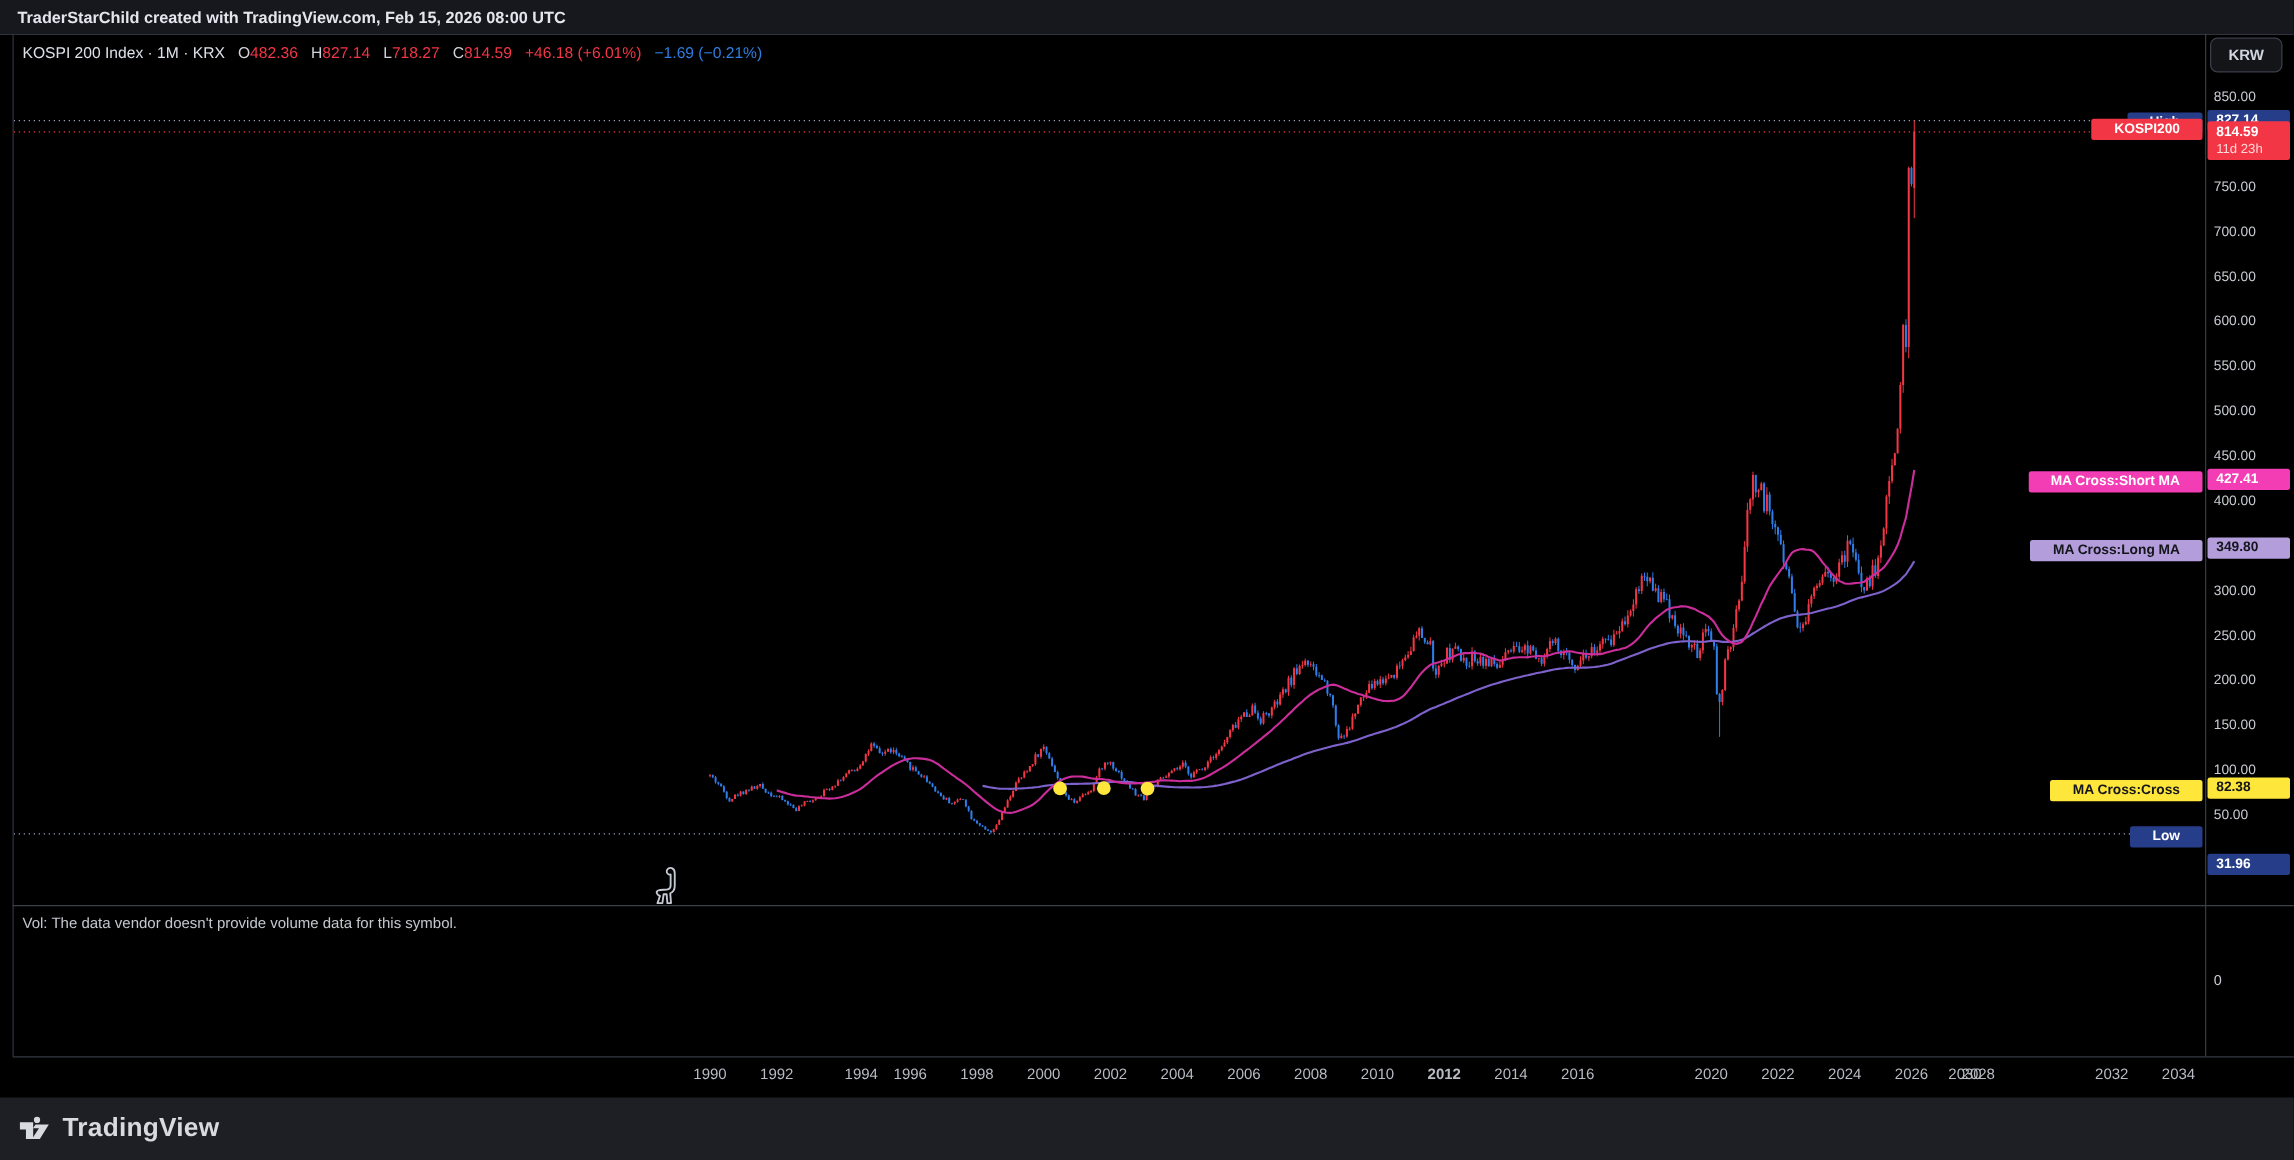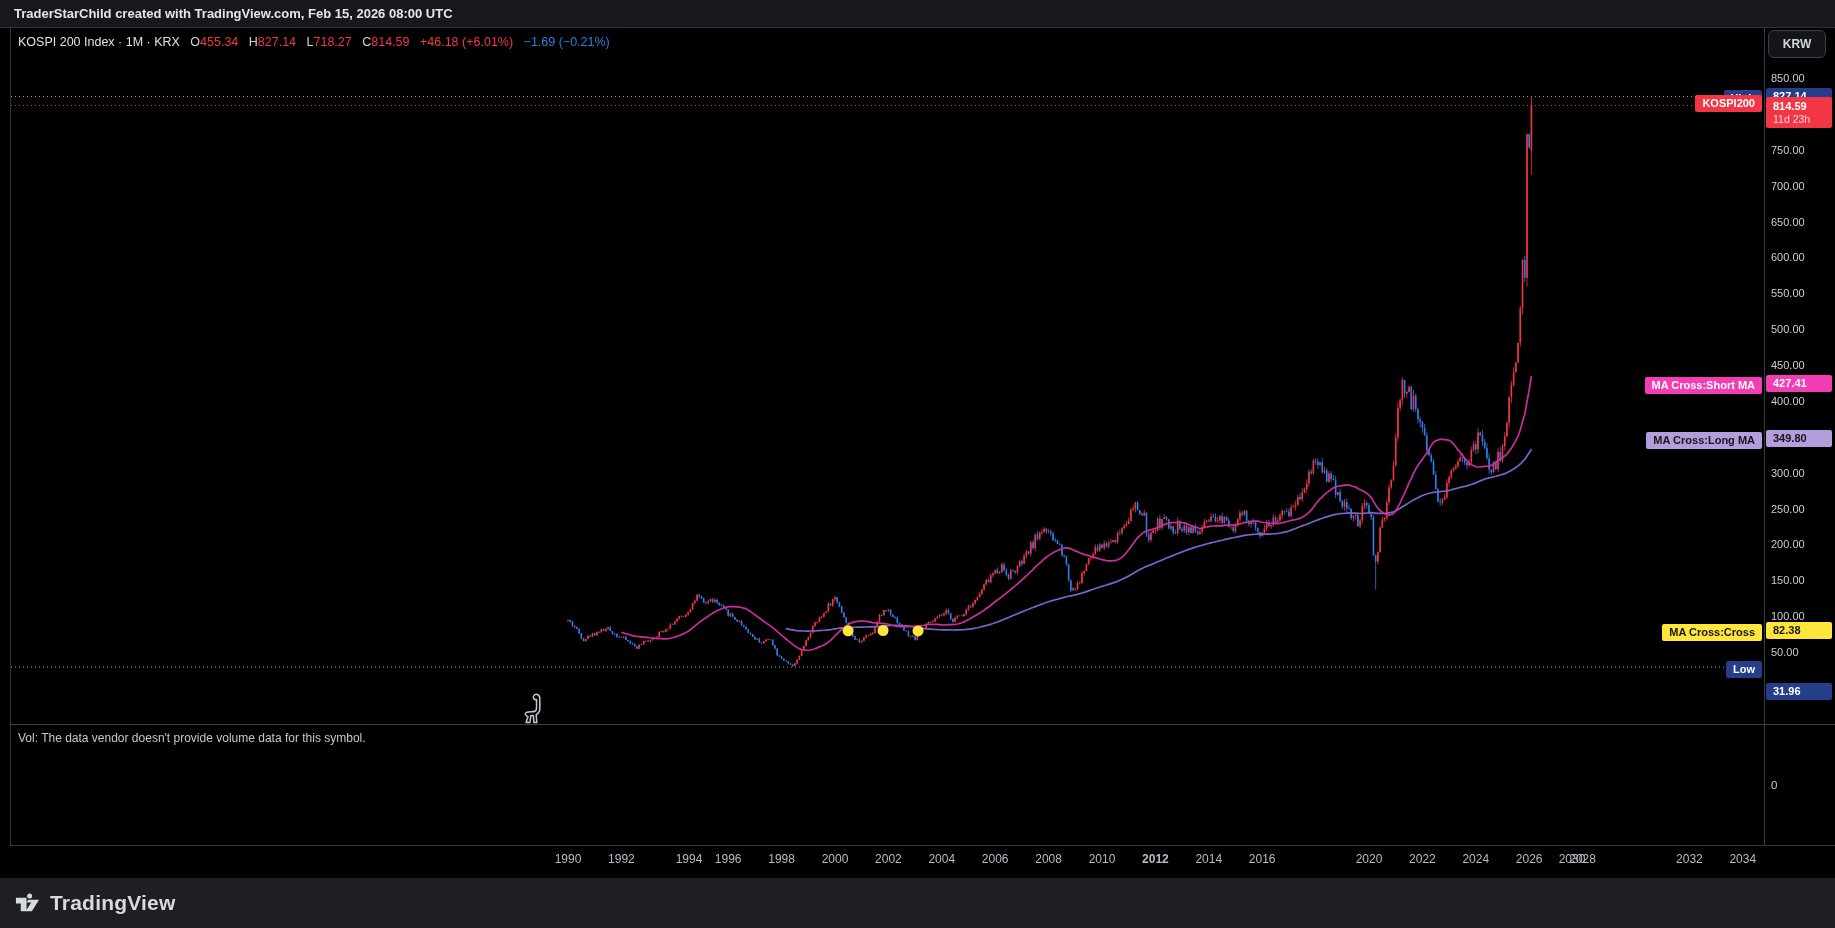--- a/index.html
+++ b/index.html
@@ -24,21 +24,21 @@
   
   #krw-btn{left:1768px;top:30px;width:56px;height:26px;border:1px solid #3a3f4c;border-radius:6px;
     color:#d1d5dd;font-size:12px;font-weight:bold;text-align:center;line-height:26px;background:#131519;}
   
   .tick{left:1771px;font-size:11px;color:#c9ccd3;white-space:nowrap;}
   
   .vbadge{left:1766px;width:66px;height:17px;border-radius:2px;color:#fff;font-size:11px;font-weight:bold;
     line-height:17px;padding-left:7px;box-sizing:border-box;white-space:nowrap;}
   
   .fbadge{height:17px;border-radius:2px;color:#fff;font-size:11px;font-weight:bold;line-height:17px;
-    padding:0 7px;white-space:nowrap;margin-left:17px;}
+    padding:0 18px;white-space:nowrap;margin-left:17px;}
   .fwrap{right:73px;text-align:right;}
   #kospi-vbadge{height:31px;line-height:13px;padding-top:3px;}
   #kospi-vbadge .cd{font-weight:normal;font-size:10.5px;color:#ffd8d8;}
   
   #vol-msg{left:18px;top:731px;font-size:12px;color:#c4c7ce;}
   #vol-zero{left:1771px;top:779px;font-size:11.5px;color:#c9ccd3;}
   
   .year{top:852px;font-size:12px;color:#b8bbc3;transform:translateX(-50%);white-space:nowrap;}
   
   #bottombar{left:0;top:878px;width:1835px;height:50px;background:#1d1f25;}
@@ -78,21 +78,21 @@
 
 <div class="abs hline" style="left:0;top:27px;width:1835px;"></div>
 <div class="abs vline" style="left:10px;top:27px;height:818px;"></div>
 <div class="abs vline" style="left:1764px;top:27px;height:818px;background:#363a45;"></div>
 <div class="abs hline" style="left:10px;top:724px;width:1825px;background:#3c4049;"></div>
 <div class="abs hline" style="left:10px;top:845px;width:1825px;background:#363a45;"></div>
 
 <div id="legend" class="abs">
   <div class="row">
     <span>KOSPI 200 Index · 1M · KRX</span><span class="sp"></span>
-    <span class="lbl">O</span><span class="red">455.34</span><span class="sp"></span>
+    <span class="lbl">O</span><span class="red">482.36</span><span class="sp"></span>
     <span class="lbl">H</span><span class="red">827.14</span><span class="sp"></span>
     <span class="lbl">L</span><span class="red">718.27</span><span class="sp"></span>
     <span class="lbl">C</span><span class="red">814.59</span><span class="sp"></span>
     <span class="red">+46.18 (+6.01%)</span><span class="sp"></span>
     <span class="blue">−1.69 (−0.21%)</span>
   </div>
 </div>
 
 <div id="krw-btn" class="abs">KRW</div>
 

